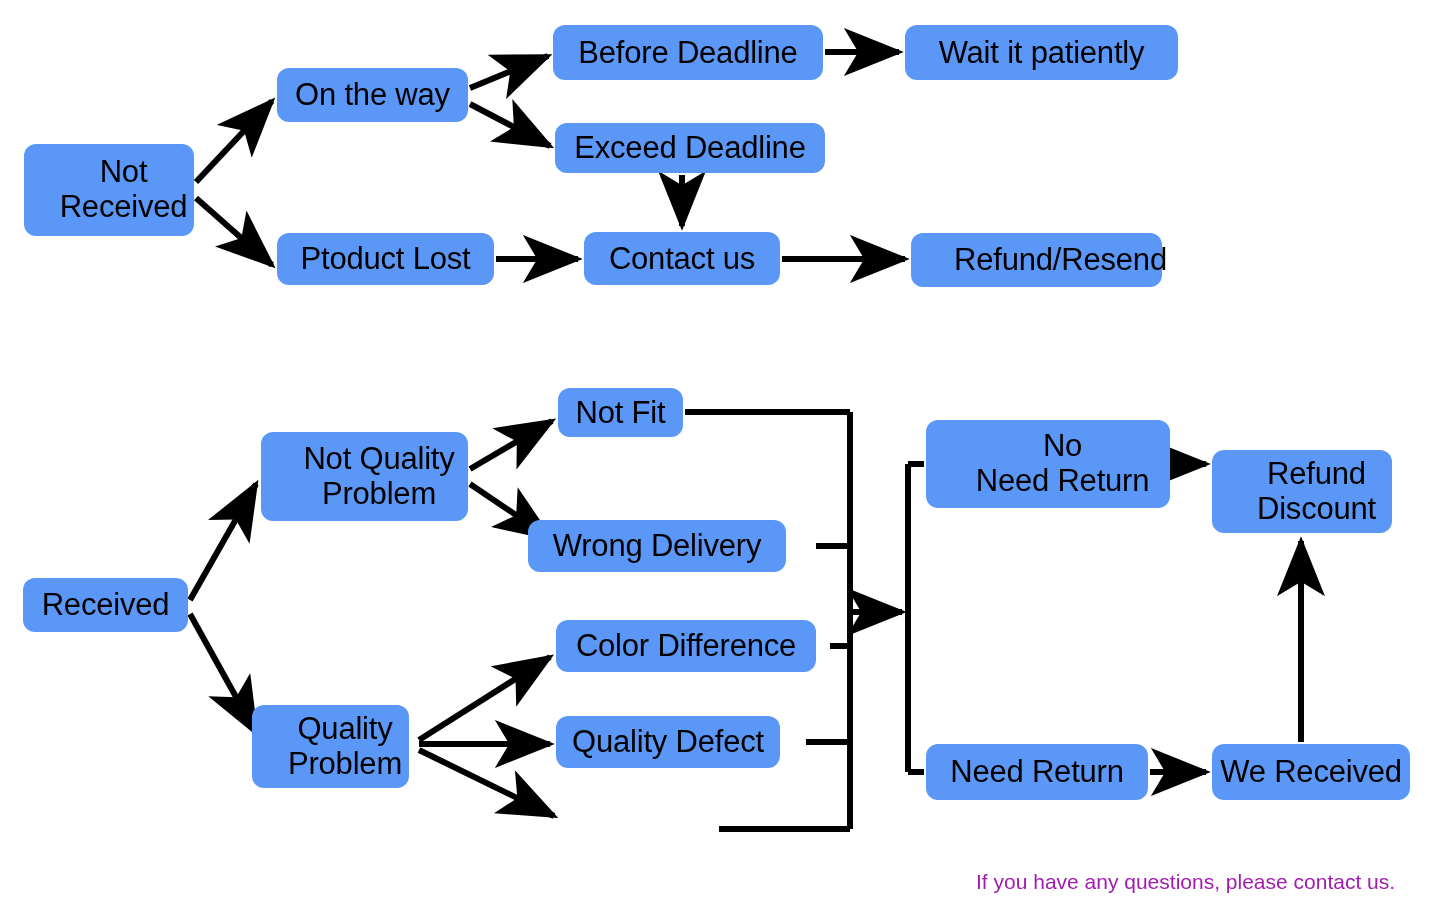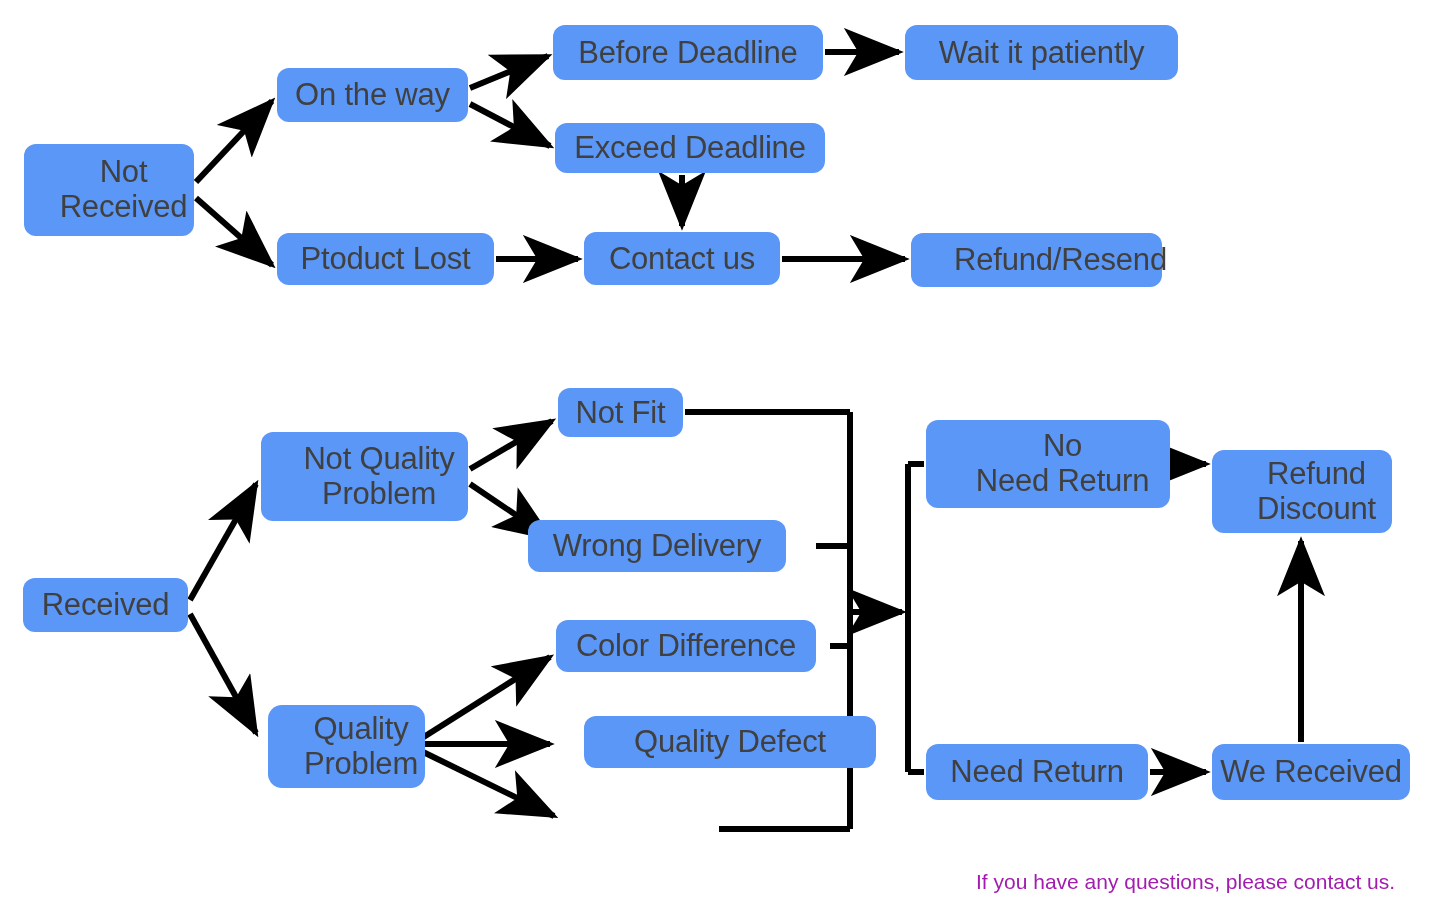--- a/index.html
+++ b/index.html
@@ -22,21 +22,21 @@
     left: 0;
     top: 0;
     width: 1439px;
     height: 905px;
     pointer-events: none;
   }
   .node {
     position: absolute;
     background: #5B97F7;
     border-radius: 12px;
-    color: #404040;
+    color: #000000;
     display: flex;
     align-items: center;
     justify-content: center;
     text-align: center;
     line-height: 1.08;
     font-size: 31px;
     font-weight: 400;
     letter-spacing: -0.2px;
     white-space: pre;
     box-sizing: border-box;
@@ -126,26 +126,26 @@
   <div class="node" style="left:277px; top:233px; width:217px; height:52px;">Ptoduct Lost</div>
   <div class="node" style="left:553px; top:25px;  width:270px; height:55px;">Before Deadline</div>
   <div class="node" style="left:555px; top:123px; width:270px; height:50px;">Exceed Deadline</div>
   <div class="node" style="left:905px; top:25px;  width:273px; height:55px;">Wait it patiently</div>
   <div class="node" style="left:584px; top:232px; width:196px; height:53px;">Contact us</div>
   <div class="node" style="left:911px; top:233px; width:251px; height:54px;padding-left:48px;">Refund/Resend</div>
 
   <div class="node" style="left:23px;   top:578px; width:165px; height:54px;">Received</div>
   <div class="node two-line" style="left:261px;  top:432px; width:207px; height:89px;">Not Quality
 Problem</div>
-  <div class="node two-line" style="left:268px;  top:705px; width:157px; height:83px;border-radius:14px;">Quality
+  <div class="node two-line" style="left:252px;  top:705px; width:157px; height:83px;">Quality
 Problem</div>
   <div class="node" style="left:558px;  top:388px; width:125px; height:49px;">Not Fit</div>
   <div class="node" style="left:528px;  top:520px; width:258px; height:52px;">Wrong Delivery</div>
   <div class="node" style="left:556px;  top:620px; width:260px; height:52px;">Color Difference</div>
-  <div class="node" style="left:584px;  top:716px; width:292px; height:52px;">Quality Defect</div>
+  <div class="node" style="left:556px;  top:716px; width:224px; height:52px;">Quality Defect</div>
   <div class="node two-line" style="left:926px;  top:420px; width:244px; height:88px;">No
 Need Return</div>
   <div class="node" style="left:926px;  top:744px; width:222px; height:56px;">Need Return</div>
   <div class="node two-line" style="left:1212px; top:450px; width:180px; height:83px;">Refund
 Discount</div>
   <div class="node" style="left:1212px; top:744px; width:198px; height:56px;">We Received</div>
 
   <div class="footer-note" style="left:976px; top:870px;">If you have any questions, please contact us.</div>
 
 </div>

